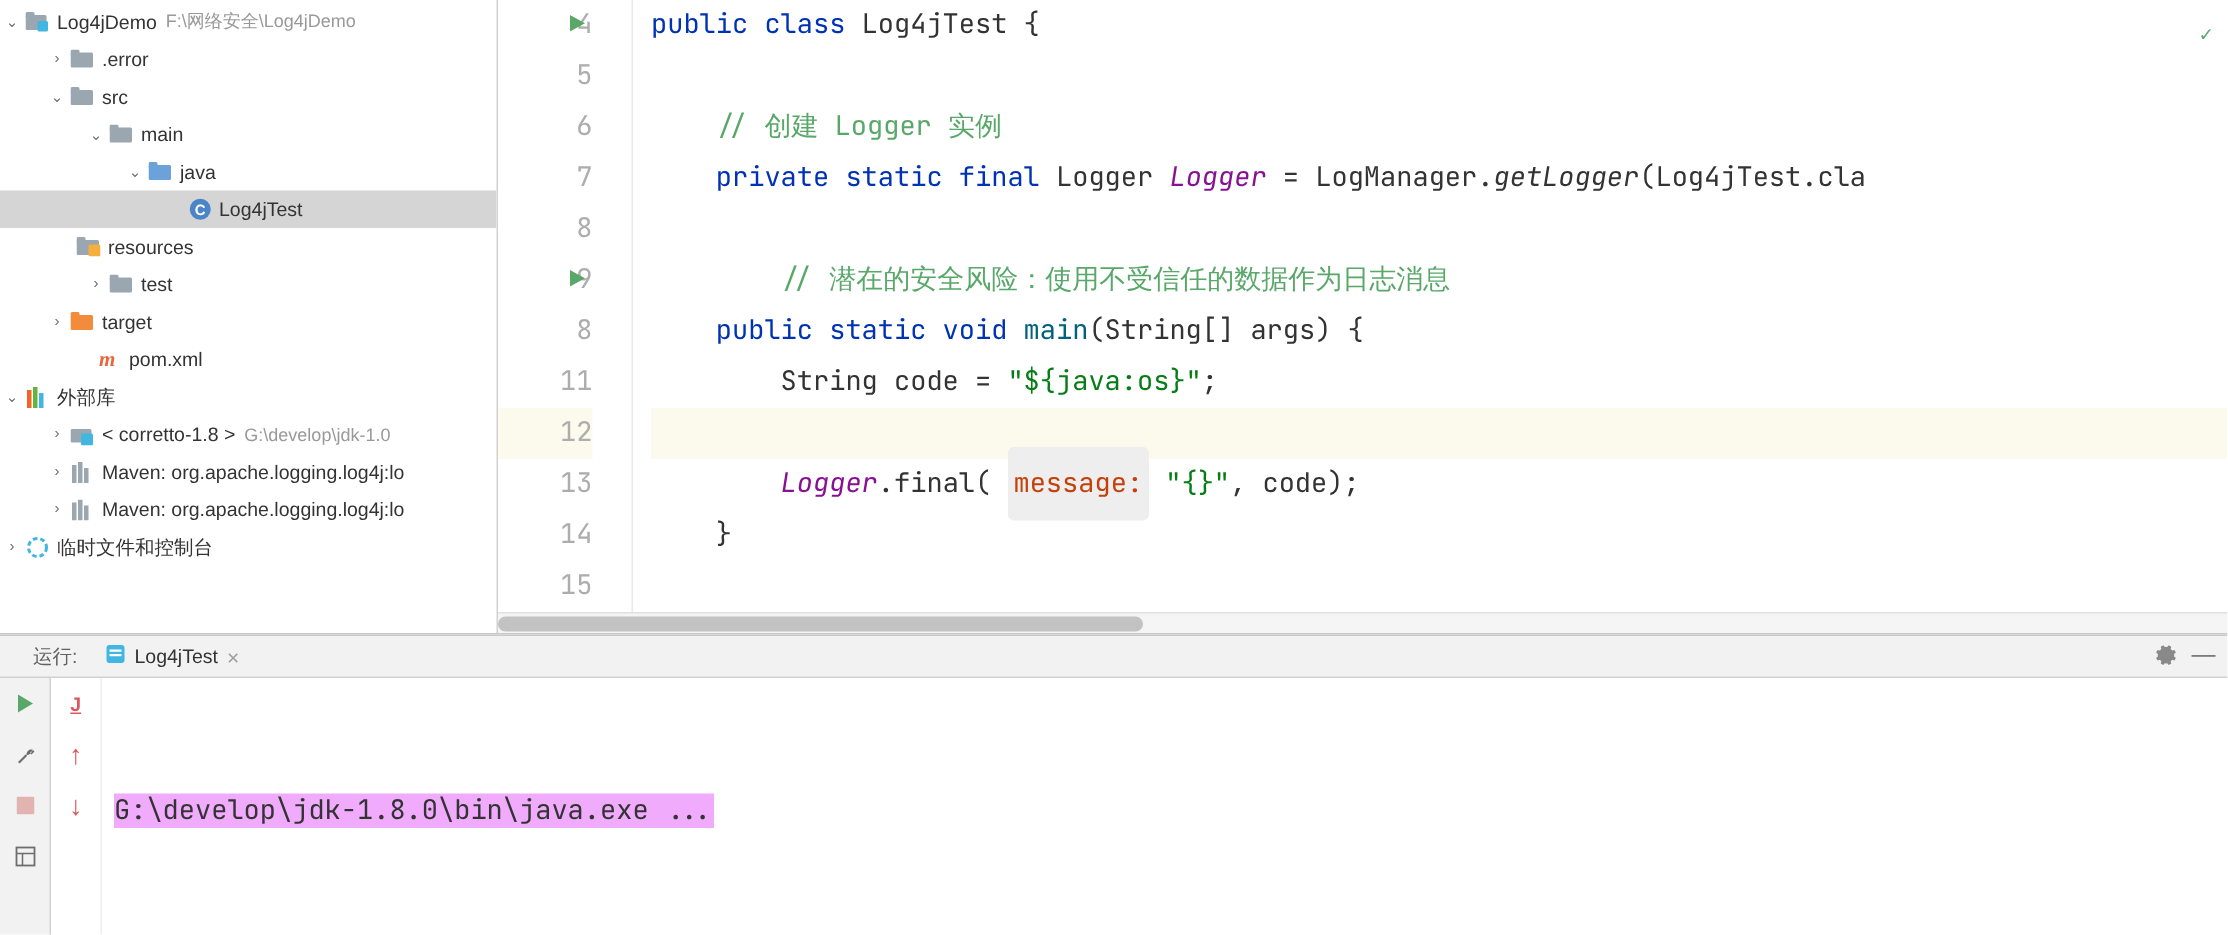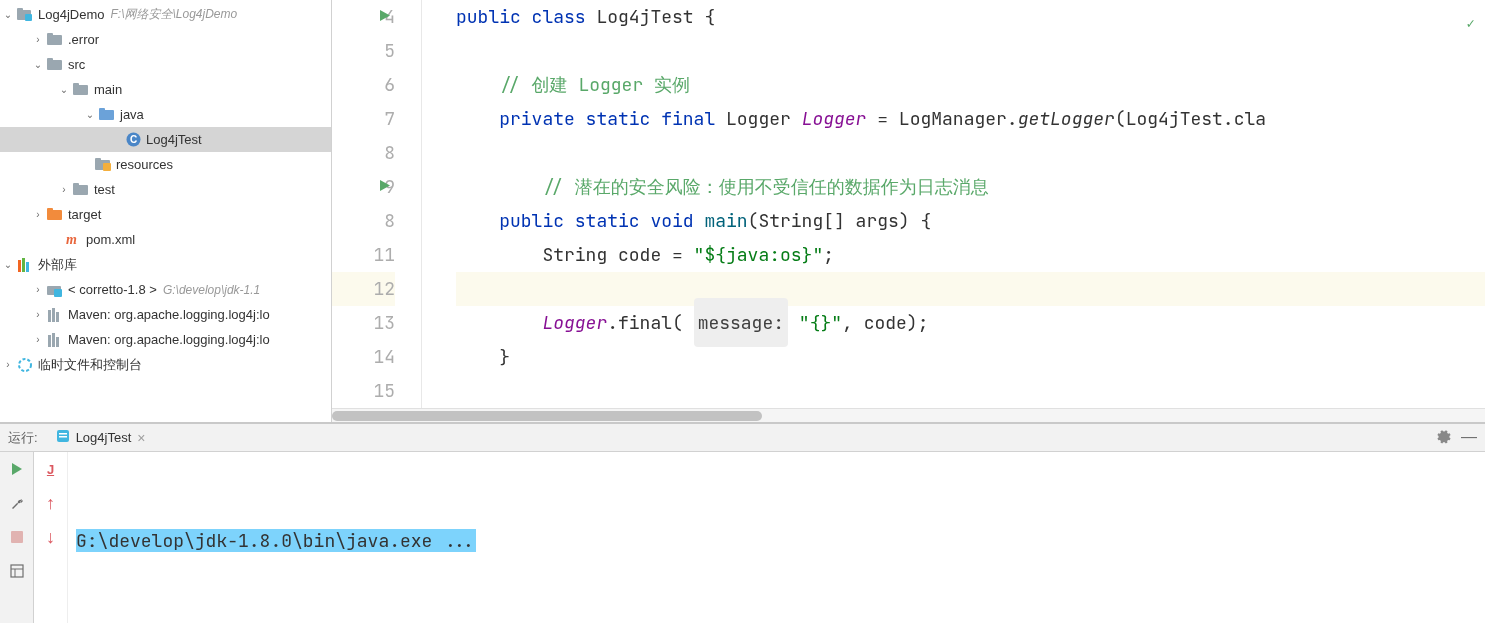--- a/index.html
+++ b/index.html
@@ -52,21 +52,20 @@
   justify-content: center;
   margin-right: 4px;
 }
 .tree-label {
   color: #333;
 }
 .tree-path {
   color: #999;
   margin-left: 6px;
   font-size: 12px;
-  font-style: italic;
 }
 .folder-icon svg, .tree-icon svg { display: block; }
 
 .editor-area {
   flex: 1;
   display: flex;
   flex-direction: column;
   position: relative;
 }
 .editor-body {
@@ -103,33 +102,32 @@
   font-size: 12px;
 }
 .code-area {
   flex: 1;
   padding-left: 12px;
   position: relative;
 }
 .code-line {
   height: 34px;
   white-space: pre;
-  margin-left: 22px;
 }
 .code-line.current {
   background: #fcfaed;
 }
 .kw { color: #0033b3; }
 .mtd { color: #00627a; }
 .str { color: #067d17; }
 .cmt-green { color: #59a869; font-style: normal; }
 .fld-italic { color: #871094; font-style: italic; }
 .hint {
   background: #eeeeee;
-  color: #404040;
+  color: #c2410c;
   border-radius: 4px;
   padding: 13px 4px;
   font-style: normal;
 }
 .check-mark {
   position: absolute;
   top: 6px;
   right: 10px;
   color: #59a869;
   font-size: 14px;
@@ -155,21 +153,21 @@
   display: flex;
   flex-direction: column;
   border-top: 1px solid #c9c9c9;
 }
 .run-header {
   height: 28px;
   background: #f2f2f2;
   border-bottom: 1px solid #d1d1d1;
   display: flex;
   align-items: center;
-  padding-left: 8px;
+  padding-left: 22px;
   font-size: 13px;
 }
 .run-header-label {
   color: #616161;
   margin-right: 12px;
 }
 .run-tab {
   display: flex;
   align-items: center;
   height: 100%;
@@ -224,21 +222,21 @@
 .console {
   flex: 1;
   font-family: "JetBrains Mono", Consolas, monospace;
   font-size: 18px;
   line-height: 34px;
   padding: 4px 8px;
   white-space: pre;
   overflow: hidden;
 }
 .console-cmd {
-  background: #7dd3fc;
+  background: #f0abfc;
   display: inline;
 }
 </style>
 </head>
 <body>
 
 <div class="top-section">
 
   <div class="project-tree">
     <div class="tree-row" style="padding-left:0">
@@ -297,21 +295,21 @@
         <div class="tree-row selected" style="padding-left: 108px;">
           <span class="tree-arrow"></span>
           <span class="tree-icon">
             <svg width="15" height="15">
               <circle cx="7.5" cy="7.5" r="7" fill="#4a86c7"></circle>
               <text x="7.5" y="11" text-anchor="middle" fill="#fff" font-size="10" font-weight="bold" font-family="sans-serif">C</text>
             </svg>
           </span>
           <span class="tree-label">Log4jTest</span>
         </div>
-        <div class="tree-row" style="padding-left: 78px;">
+        <div class="tree-row" style="padding-left: 34px;">
           <span class="tree-arrow"></span>
           <span class="tree-icon">
             <svg width="16" height="13">
               <rect x="0" y="2" width="15" height="10" fill="#9aa7b0" rx="1"></rect>
               <rect x="0" y="0" width="6" height="4" fill="#9aa7b0" rx="1"></rect>
               <rect x="8" y="5" width="8" height="8" fill="#f4af3d" rx="1"></rect>
             </svg>
           </span>
           <span class="tree-label">resources</span>
         </div>
@@ -359,21 +357,21 @@
     <div id="tree-ext">
         <div class="tree-row" style="padding-left: 30px;">
           <span class="tree-arrow">›</span>
           <span class="tree-icon">
             <svg width="16" height="14">
               <rect x="0" y="3" width="14" height="9" fill="#9aa7b0" rx="1"></rect>
               <rect x="7" y="6" width="8" height="8" fill="#40b6e0" rx="1"></rect>
             </svg>
           </span>
           <span class="tree-label">&lt; corretto-1.8 &gt;</span>
-          <span class="tree-path">G:\develop\jdk-1.1</span>
+          <span class="tree-path">G:\develop\jdk-1.0</span>
         </div>
         <div class="tree-row" style="padding-left: 30px;">
           <span class="tree-arrow">›</span>
           <span class="tree-icon">
             <svg width="14" height="14">
               <rect x="0" y="2" width="3" height="12" fill="#9aa7b0"></rect>
               <rect x="4" y="0" width="3" height="14" fill="#9aa7b0"></rect>
               <rect x="8" y="4" width="3" height="10" fill="#9aa7b0"></rect>
             </svg>
           </span>

